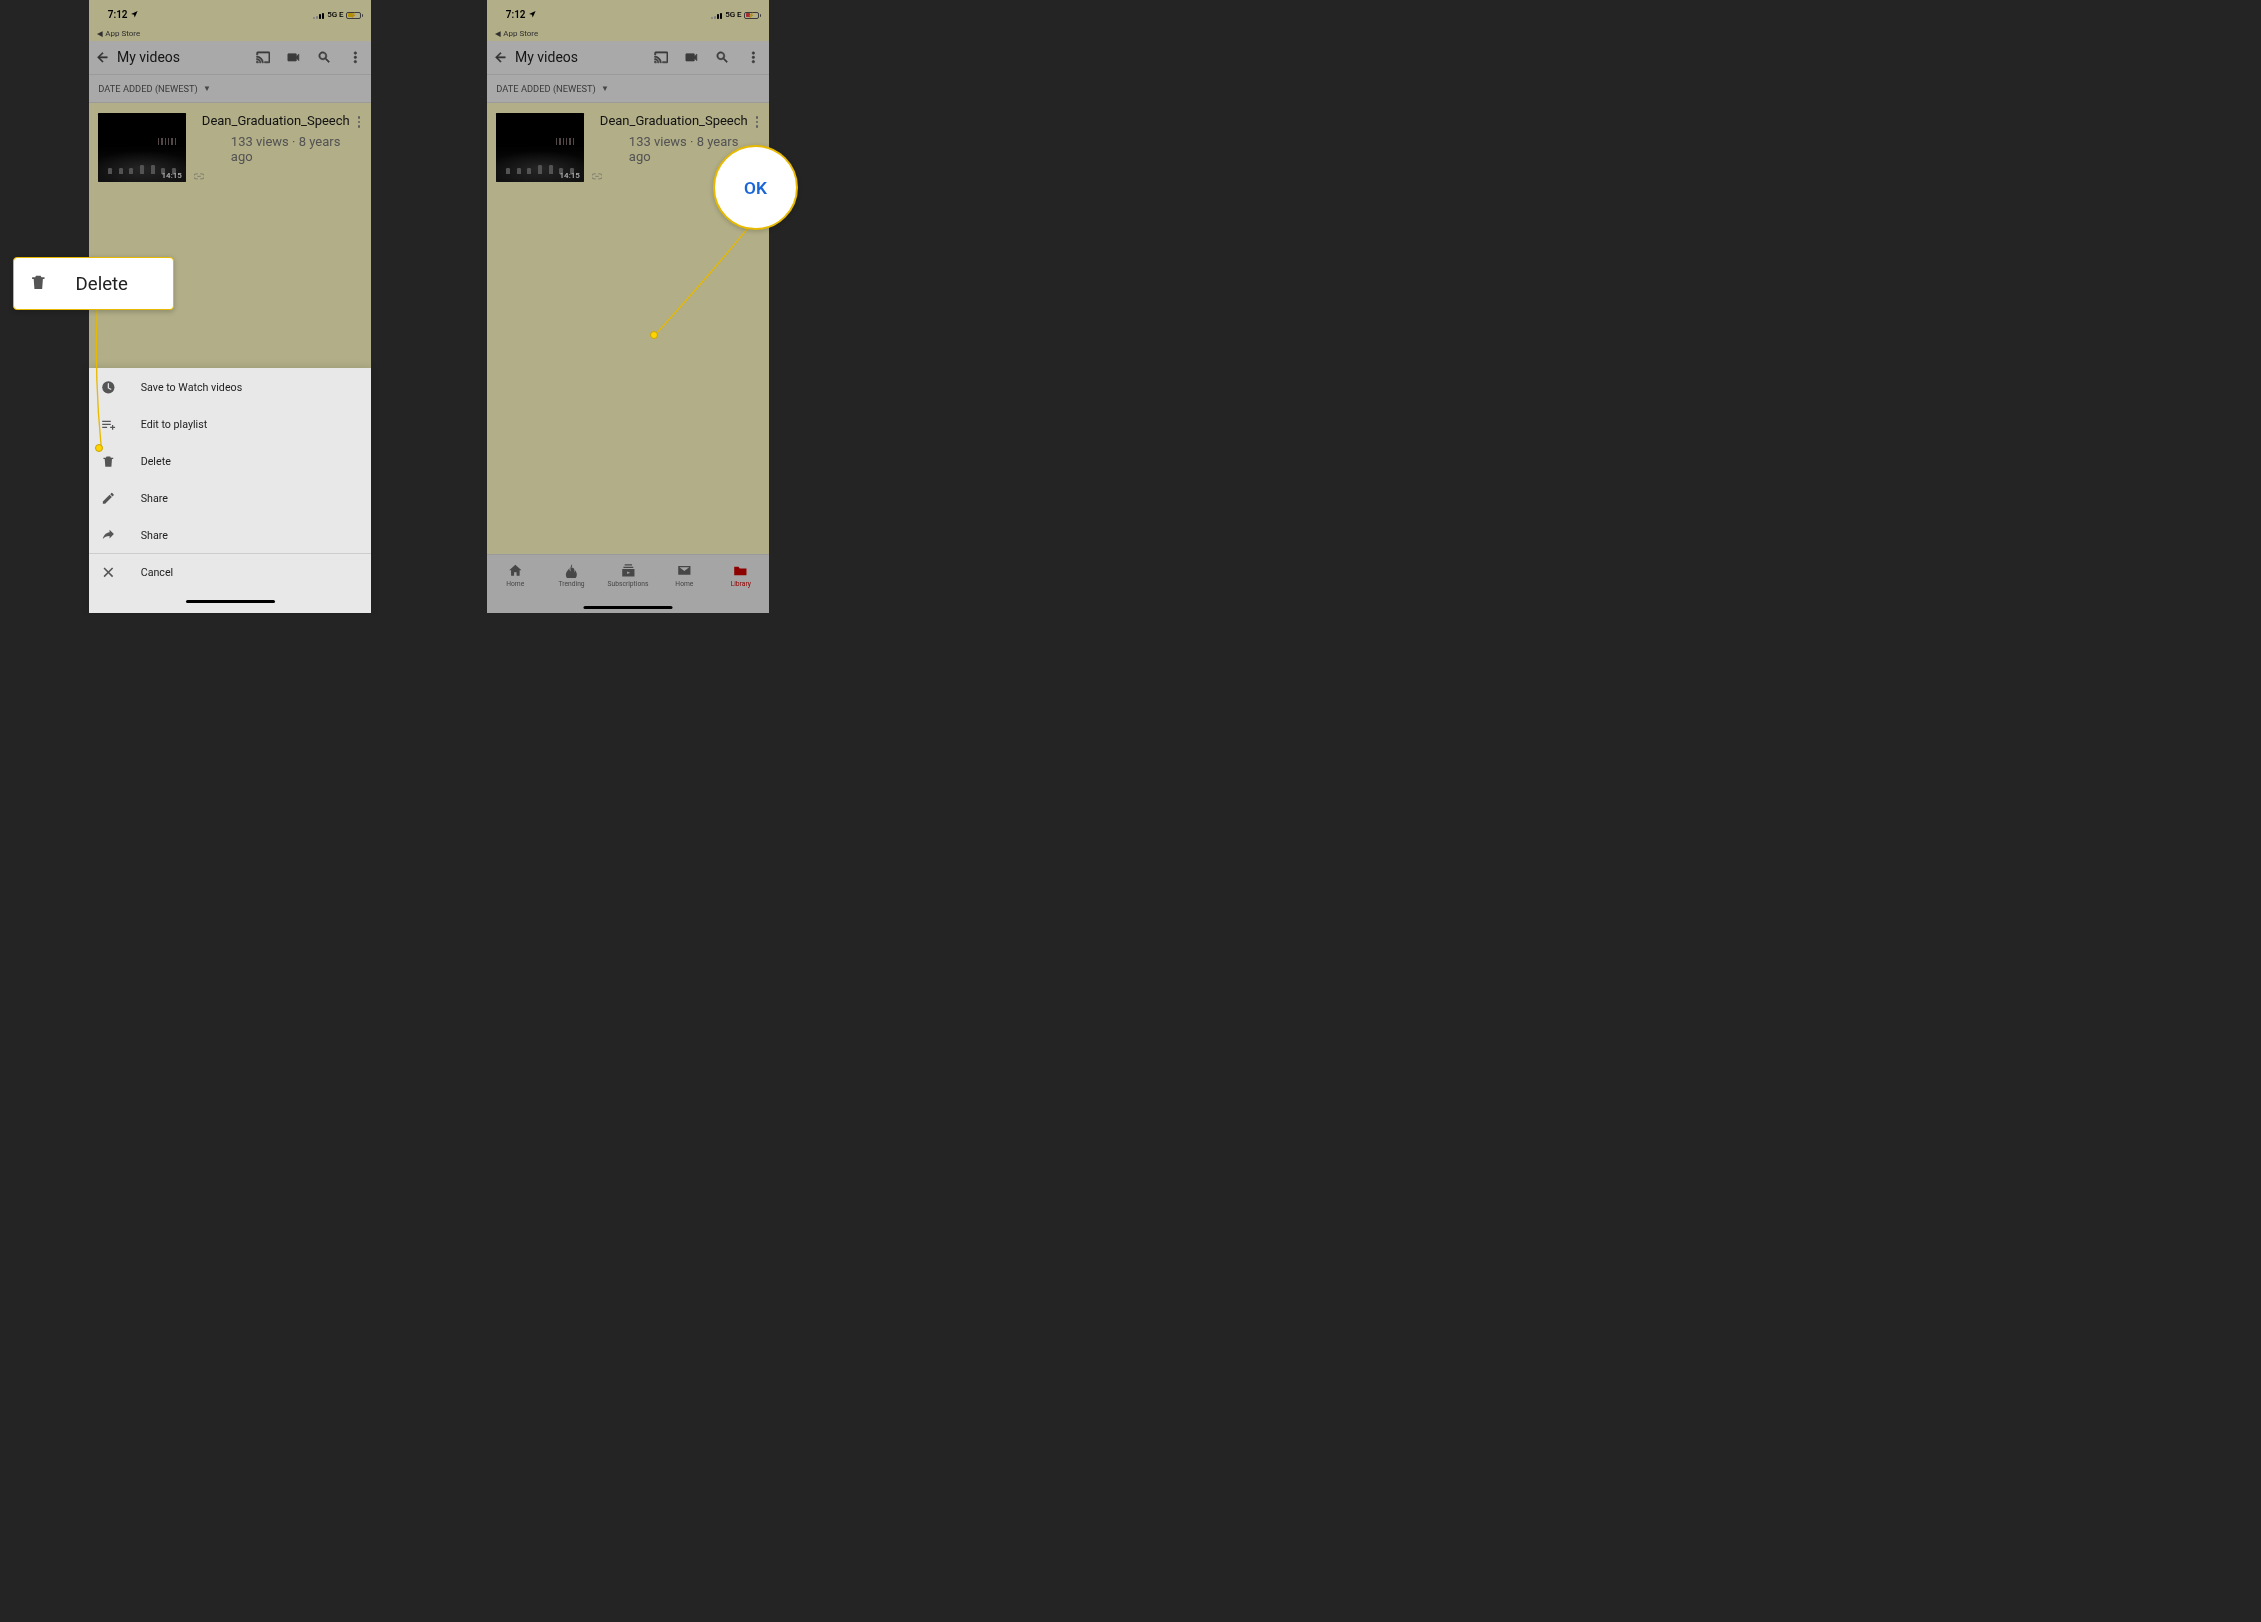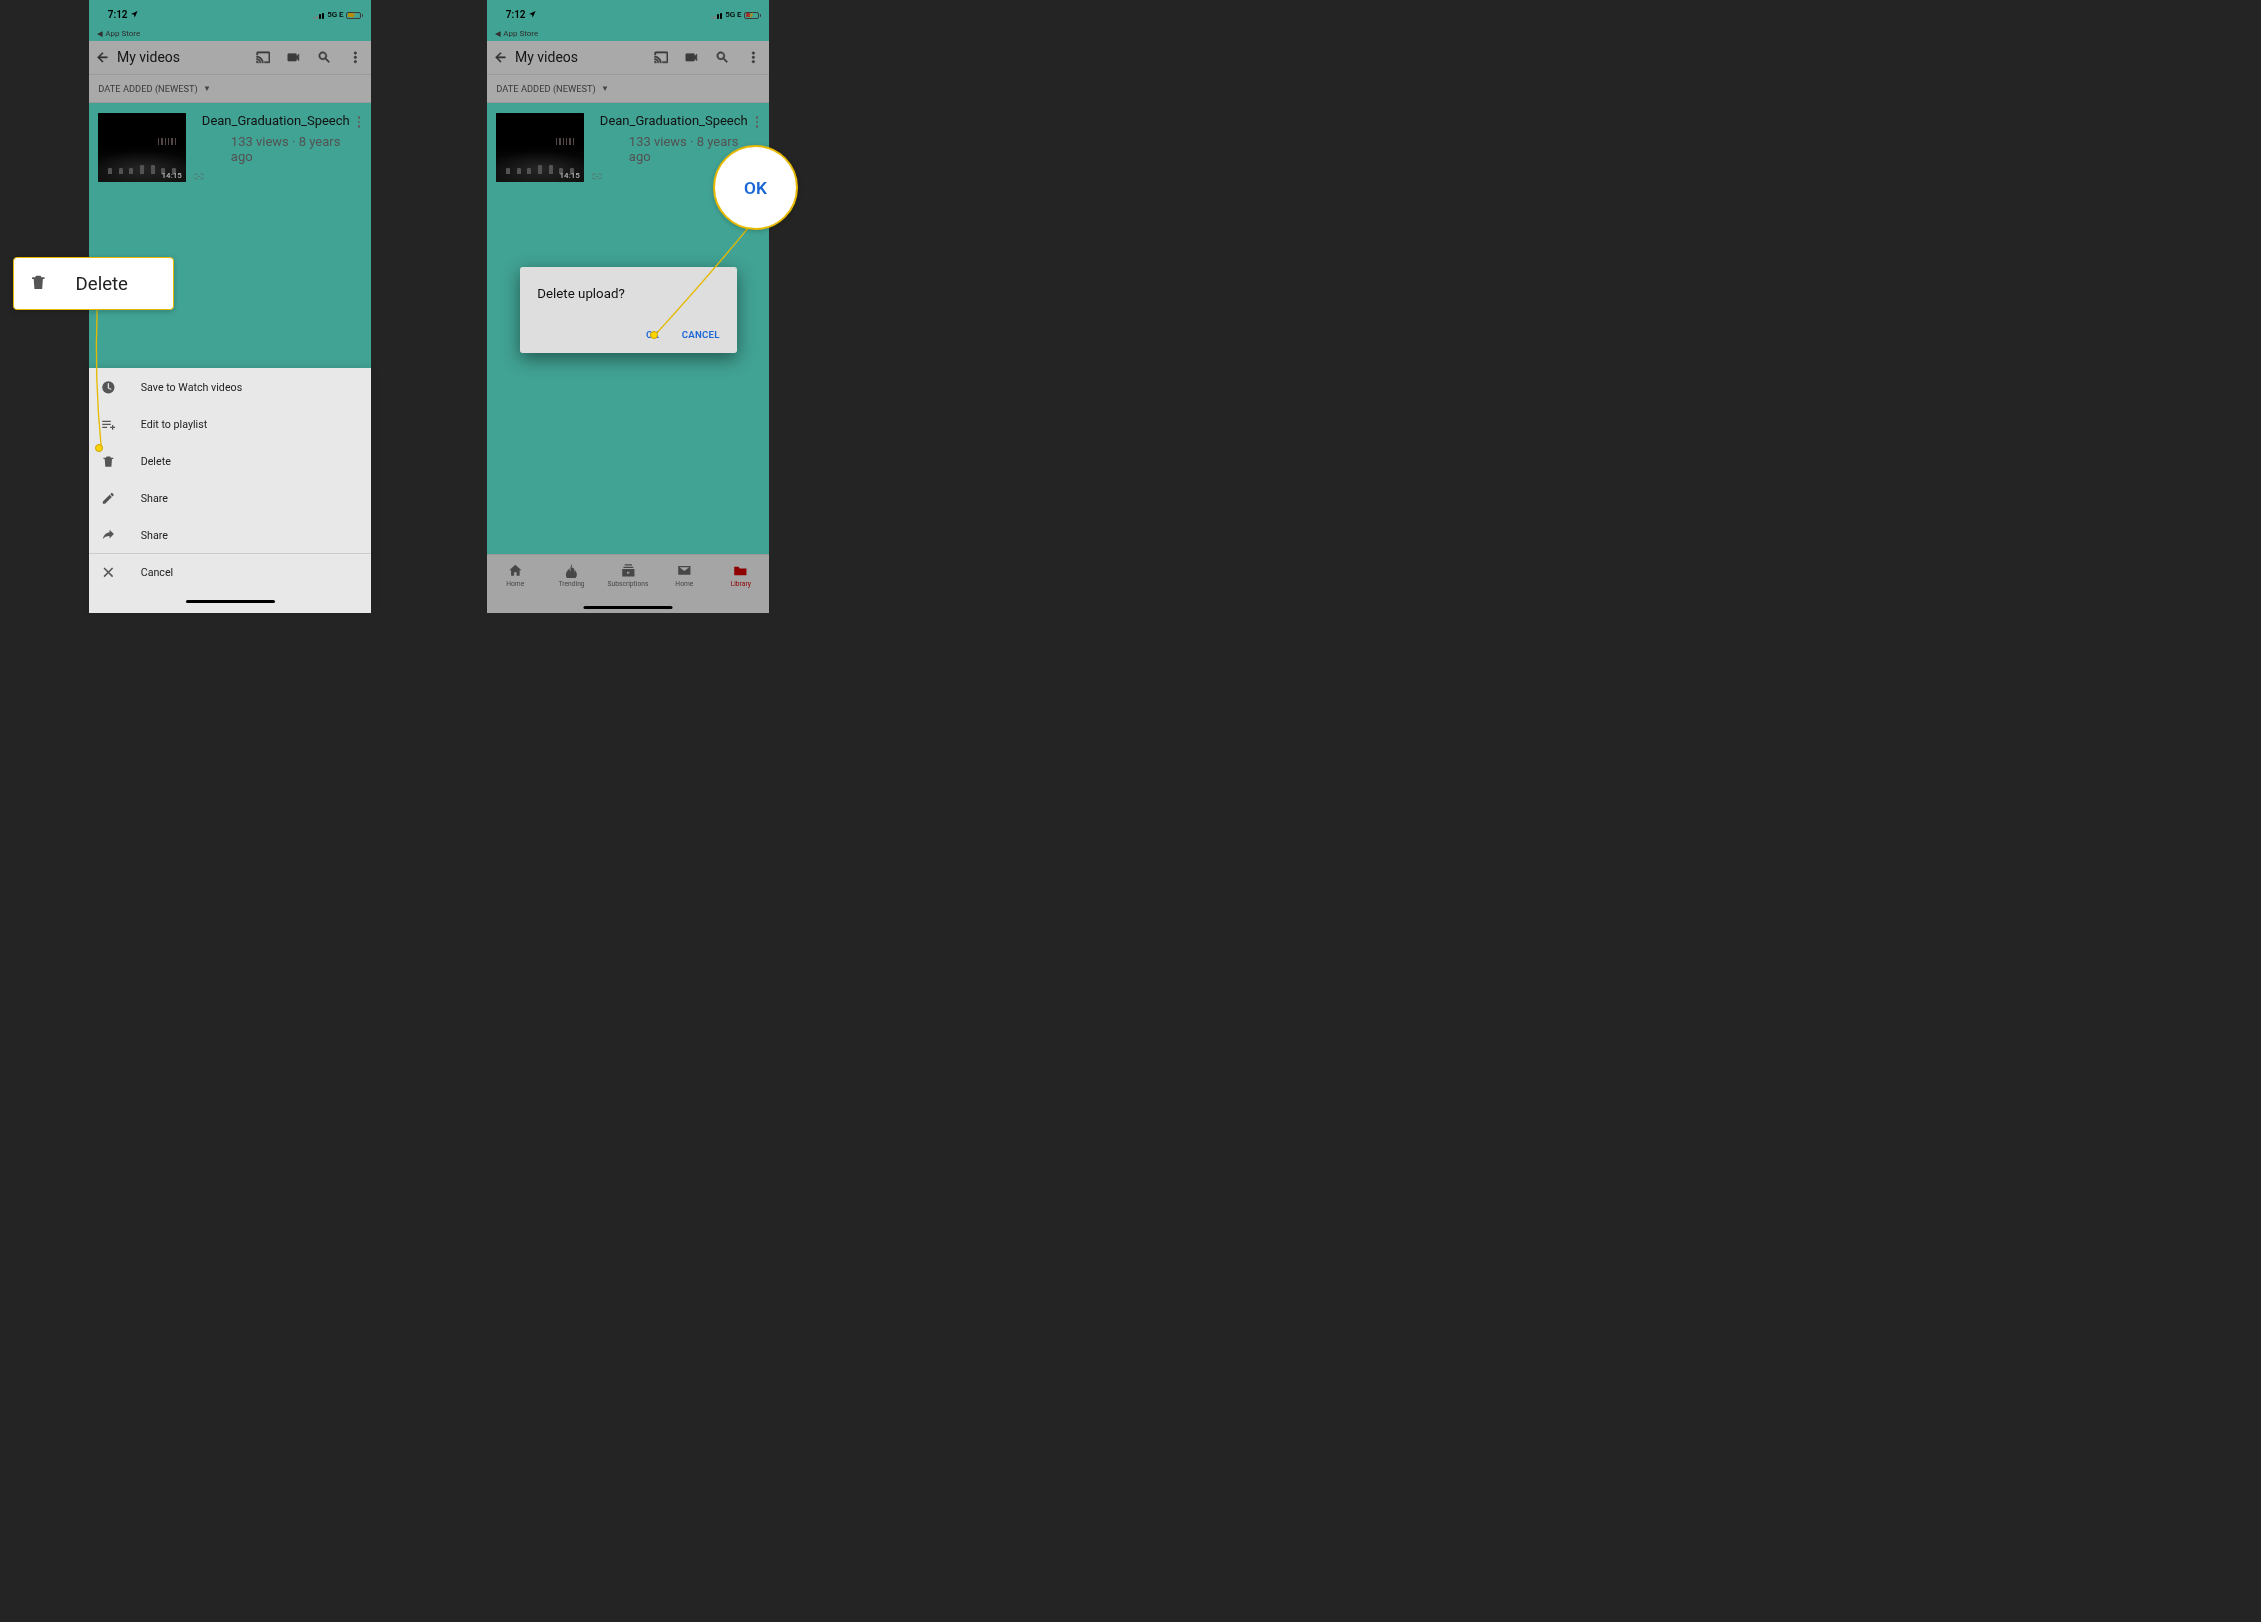--- a/index.html
+++ b/index.html
@@ -8,21 +8,21 @@
     font-family: -apple-system, Roboto, "Helvetica Neue", Arial, sans-serif;
     width: 858px;
     height: 615px;
     position: relative;
     overflow: hidden;
   }
   .phone {
     position: absolute;
     width: 282px;
     height: 613px;
-    background: #5eead4;
+    background: #fef9c3;
     top: 0;
   }
   .phone.left { left: 89px; }
   .phone.right { left: 487px; }
 
   
   .statusbar {
     height: 29px;
     display: flex;
     align-items: center;
@@ -600,27 +600,20 @@
     <div class="tabitem active">
       <span class="ticon"><svg viewBox="0 0 24 24">
             <path d="M2 6h7l2 3h11v11H2z"></path>
           </svg></span>
       <span>Library</span>
     </div>
     <div class="homebar2"></div>
   </div>
 
   <div class="scrim-dlg"></div>
-  <div class="dialog">
-    <div class="dtitle">Delete upload?</div>
-    <div class="dbtns">
-      <span class="dbtn">OK</span>
-      <span class="dbtn">CANCEL</span>
-    </div>
-  </div>
 </div>
 
 <svg class="line" style="left:89px; top:306px;" width="27" height="147" viewBox="0 0 40 220">
   <path d="M12 4 Q 8 110 18 210" stroke="#e7b900" stroke-width="2" fill="none"></path>
 </svg>
 <div class="dot" style="left:95px; top:444px;"></div>
 <div class="callout delete">
   <span class="cicon">
     <svg viewBox="0 0 24 24">
         <path d="M6 7h12l-1 14H7zM9 4h6l1 2h4v2H4V6h4z"></path>

